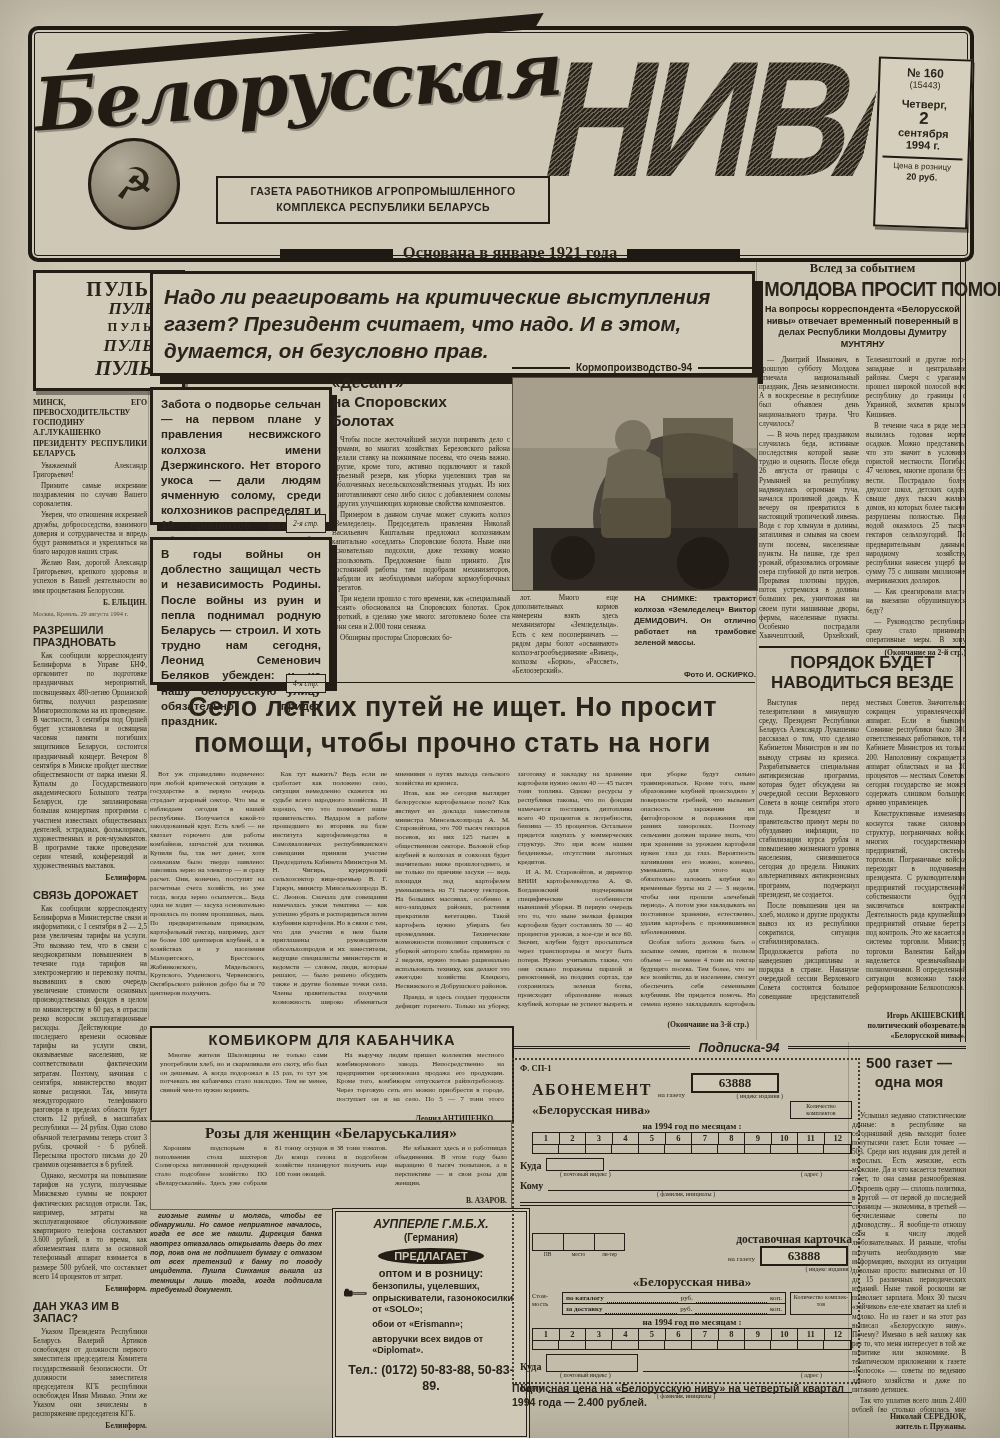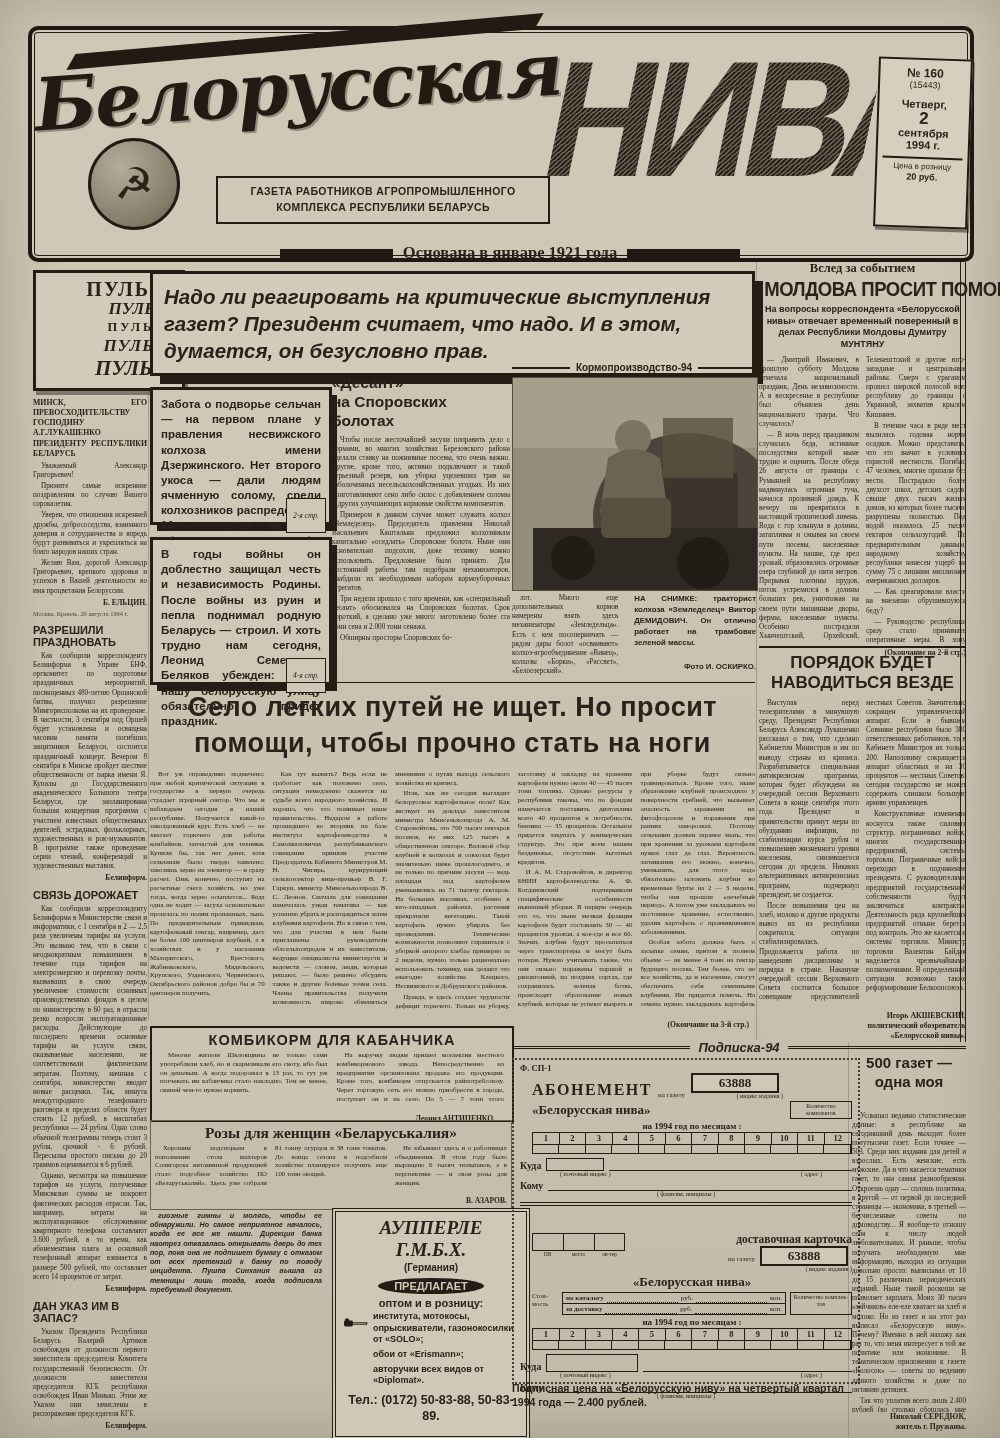--- a/index.html
+++ b/index.html
@@ -58,32 +58,32 @@
   .addr{font-weight:bold;font-size:7.8px;line-height:1.3;text-align:justify;margin-bottom:3px;}
   .pulse-col h3{font-family:"Liberation Sans",sans-serif;font-size:11px;line-height:1.15;margin:7px 0 3px;}
   .abz p{font-weight:bold;font-style:italic;font-family:"Liberation Sans",sans-serif;font-size:7.1px;line-height:1.3;}
   
   .lead{left:150px;top:271px;width:577px;border:3.5px solid #241d15;background:#d2cbba;padding:9px 11px;
     box-shadow:9px 9px 0 -1px #241d15;}
   .lead .t{font-family:"Liberation Sans",sans-serif;font-weight:bold;font-style:italic;font-size:20.5px;line-height:1.32;}
   .teaser{width:160px;border:3px solid #241d15;background:#cfc8b6;padding:7px 8px;box-shadow:6px 7px 0 -1px #241d15;}
   .teaser .t{font-family:"Liberation Sans",sans-serif;font-weight:bold;font-size:11.5px;line-height:1.32;text-align:justify;}
   .pagetag{position:absolute;right:3px;bottom:-11px;border:1px solid #241d15;background:#cfc8b6;
-    font-style:italic;font-size:7.5px;padding:12px 6px;}
+    font-style:italic;font-size:7.5px;padding:4px 6px;}
   
   .desant{left:332px;top:374px;width:178px;height:306px;overflow:hidden;}
   .desant .t{font-family:"Liberation Sans",sans-serif;font-weight:bold;font-size:15.5px;line-height:1.22;margin-bottom:5px;}
   .rubric{left:512px;top:362px;width:244px;display:flex;align-items:center;gap:6px;}
   .rubric .ln{flex:1;height:2px;background:#241d15;}
   .rubric .txt{font-family:"Liberation Sans",sans-serif;font-weight:bold;font-size:10px;white-space:nowrap;}
   .photo{left:512px;top:377px;width:244px;height:212px;border:1px solid #57503f;}
   .capwrap{left:512px;top:594px;width:244px;display:flex;gap:16px;}
   .capcont{width:110px;}
   .caption{width:126px;font-family:"Liberation Sans",sans-serif;font-weight:bold;font-size:7.8px;line-height:1.4;text-align:justify;}
-  .credit{text-align:right;margin-top:13px;}
+  .credit{text-align:right;margin-top:21px;}
   
   .moldova{left:759px;top:261px;width:207px;}
   .kicker{text-align:center;font-weight:bold;font-size:12.5px;}
   .mold-title{text-align:center;font-family:"Liberation Sans",sans-serif;font-weight:bold;font-size:19.5px;
     letter-spacing:-.5px;transform:scaleX(.95);white-space:nowrap;margin:2px 0 3px;}
   .mold-sub{text-align:center;font-family:"Liberation Sans",sans-serif;font-weight:bold;font-size:9px;line-height:1.3;margin-bottom:5px;}
   .cols2{column-count:2;column-gap:7px;overflow:hidden;}
   .cont{text-align:right;font-weight:bold;font-size:7.6px;}
   .poryadok{left:759px;top:646px;width:207px;border-top:2px solid #241d15;padding-top:5px;}
   .por-title{text-align:center;font-family:"Liberation Sans",sans-serif;font-weight:bold;font-size:17px;line-height:1.2;margin-bottom:5px;}
@@ -98,21 +98,21 @@
   .komb{left:150px;top:1026px;width:344px;height:84px;border:2.5px solid #241d15;padding:4px 8px;background:#cbc4b2;}
   .komb-title{text-align:center;font-family:"Liberation Sans",sans-serif;font-weight:bold;font-size:14.5px;letter-spacing:1px;margin-bottom:3px;}
   .komb-body{column-count:2;column-gap:9px;height:54px;overflow:hidden;font-size:6.9px;}
   .rozy{left:150px;top:1120px;width:352px;height:82px;border:1px solid #6a6253;padding:3px 4px;}
   .rozy-title{text-align:center;font-weight:bold;font-size:15.5px;margin-bottom:2px;}
   .rozy-body{column-count:3;column-gap:8px;height:52px;overflow:hidden;font-size:6.8px;}
   
   .abz2{left:150px;top:1212px;width:172px;height:222px;overflow:hidden;}
   .ad{left:332px;top:1208px;width:176px;height:214px;border:4px double #241d15;background:#cfc8b6;
     padding:5px 7px;text-align:center;font-family:"Liberation Sans",sans-serif;}
-  .ad .co{font-weight:bold;font-style:italic;font-size:19px;font-family:Liberation Serif, serif;}
+  .ad .co{font-weight:bold;font-style:italic;font-size:12px;}
   .ad .ctry{font-weight:bold;font-size:10px;margin:1px 0 3px;}
   .pill{display:inline-block;background:#241d15;color:#cfc8b6;font-weight:bold;font-size:11px;
     padding:2px 16px;border-radius:50% / 50%;margin-bottom:3px;}
   .ad .mode{font-weight:bold;font-size:11px;margin-bottom:2px;}
   .ad-row{display:flex;align-items:flex-start;gap:4px;text-align:left;}
   .ad-items{font-weight:bold;font-size:9px;line-height:1.3;text-align:left;}
   .ad-items p{margin:0 0 3px;}
   .ad .phone{font-weight:bold;font-size:12.5px;line-height:1.3;margin-top:2px;}
   
   .pod-rub{left:512px;top:1040px;width:454px;display:flex;align-items:center;gap:8px;}
@@ -365,21 +365,21 @@
     <div><span class="pill">ПРЕДЛАГАЕТ</span></div>
     <div class="mode">оптом и в розницу:</div>
     <div class="ad-row">
       <svg width="52" height="26" viewBox="0 0 52 26">
         <rect x="2" y="6" width="18" height="12" rx="3" fill="#241d15"></rect>
         <rect x="4" y="2" width="8" height="6" rx="2" fill="#241d15"></rect>
         <rect x="19" y="9" width="30" height="6" rx="3" fill="#241d15"></rect>
         <rect x="20" y="10" width="27" height="4" rx="2" fill="#8d8574"></rect>
       </svg>
       <div class="ad-items">
-          <p>института, мотокосы, опрыскиватели, газонокосилки от «SOLO»;</p>
+          <p>бензопилы, уцелевших, опрыскиватели, газонокосилки от «SOLO»;</p>
           <p>обои от «Erismann»;</p>
           <p>авторучки всех видов от «Diplomat».</p>
         </div>
     </div>
     <div class="phone">Тел.: (0172) 50-83-88, 50-83-89.</div>
   </div>
 
   <div class="abs pod-rub">
     <span class="dbl"></span>
     <span class="txt">Подписка-94</span>

